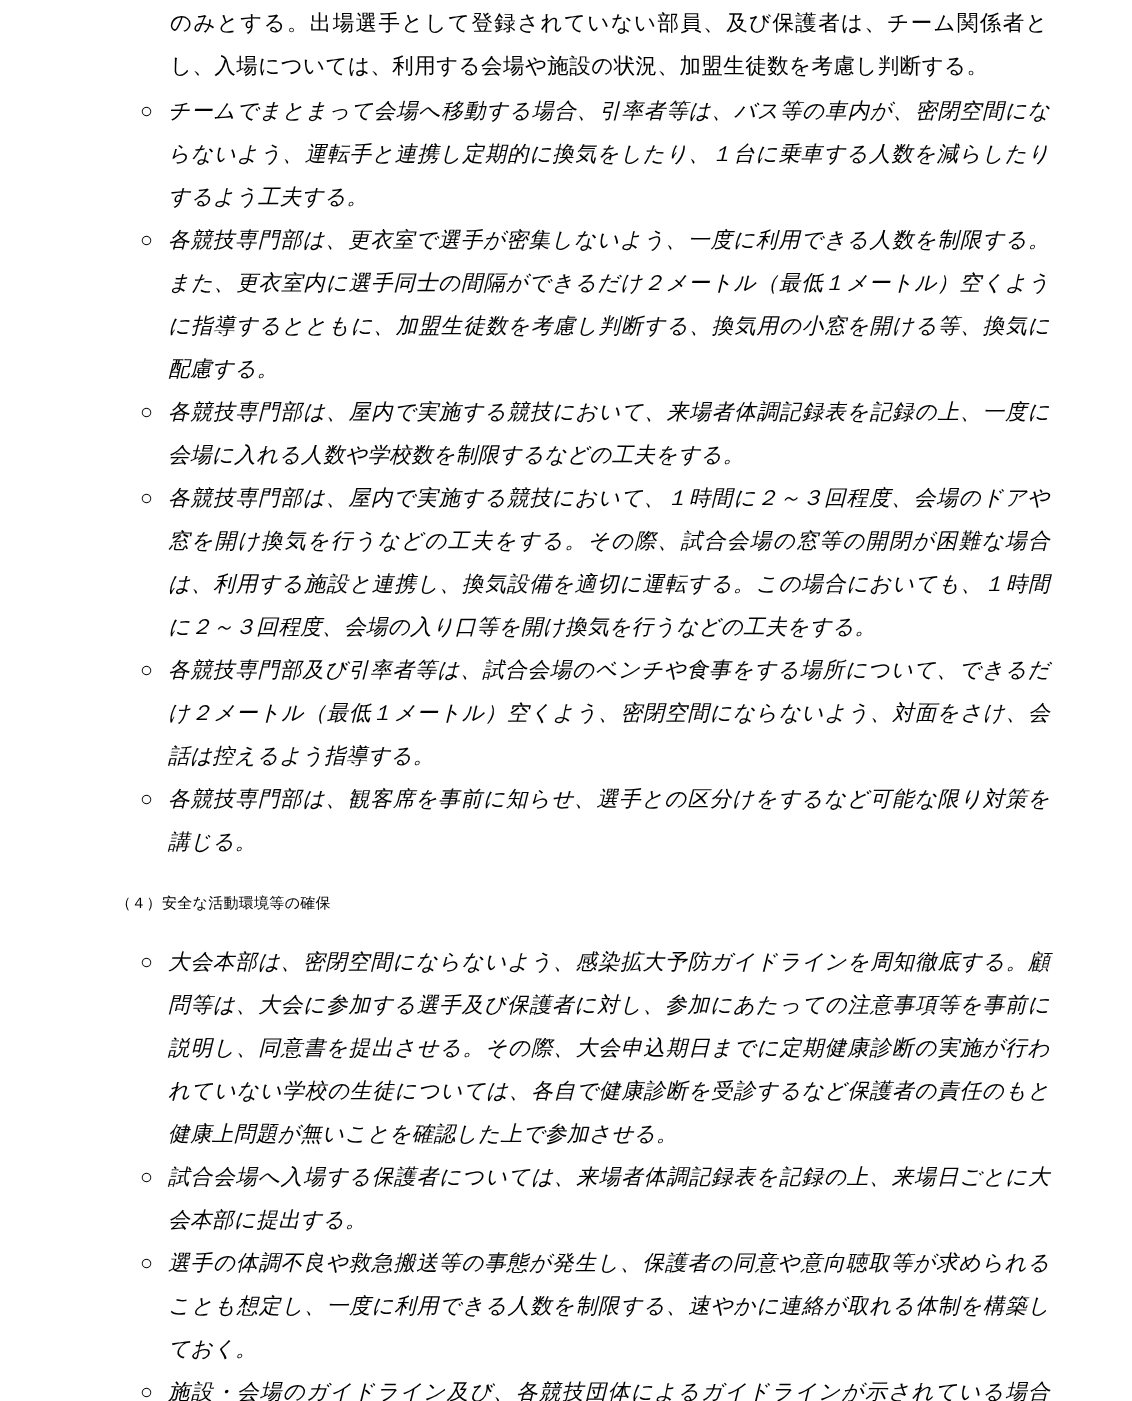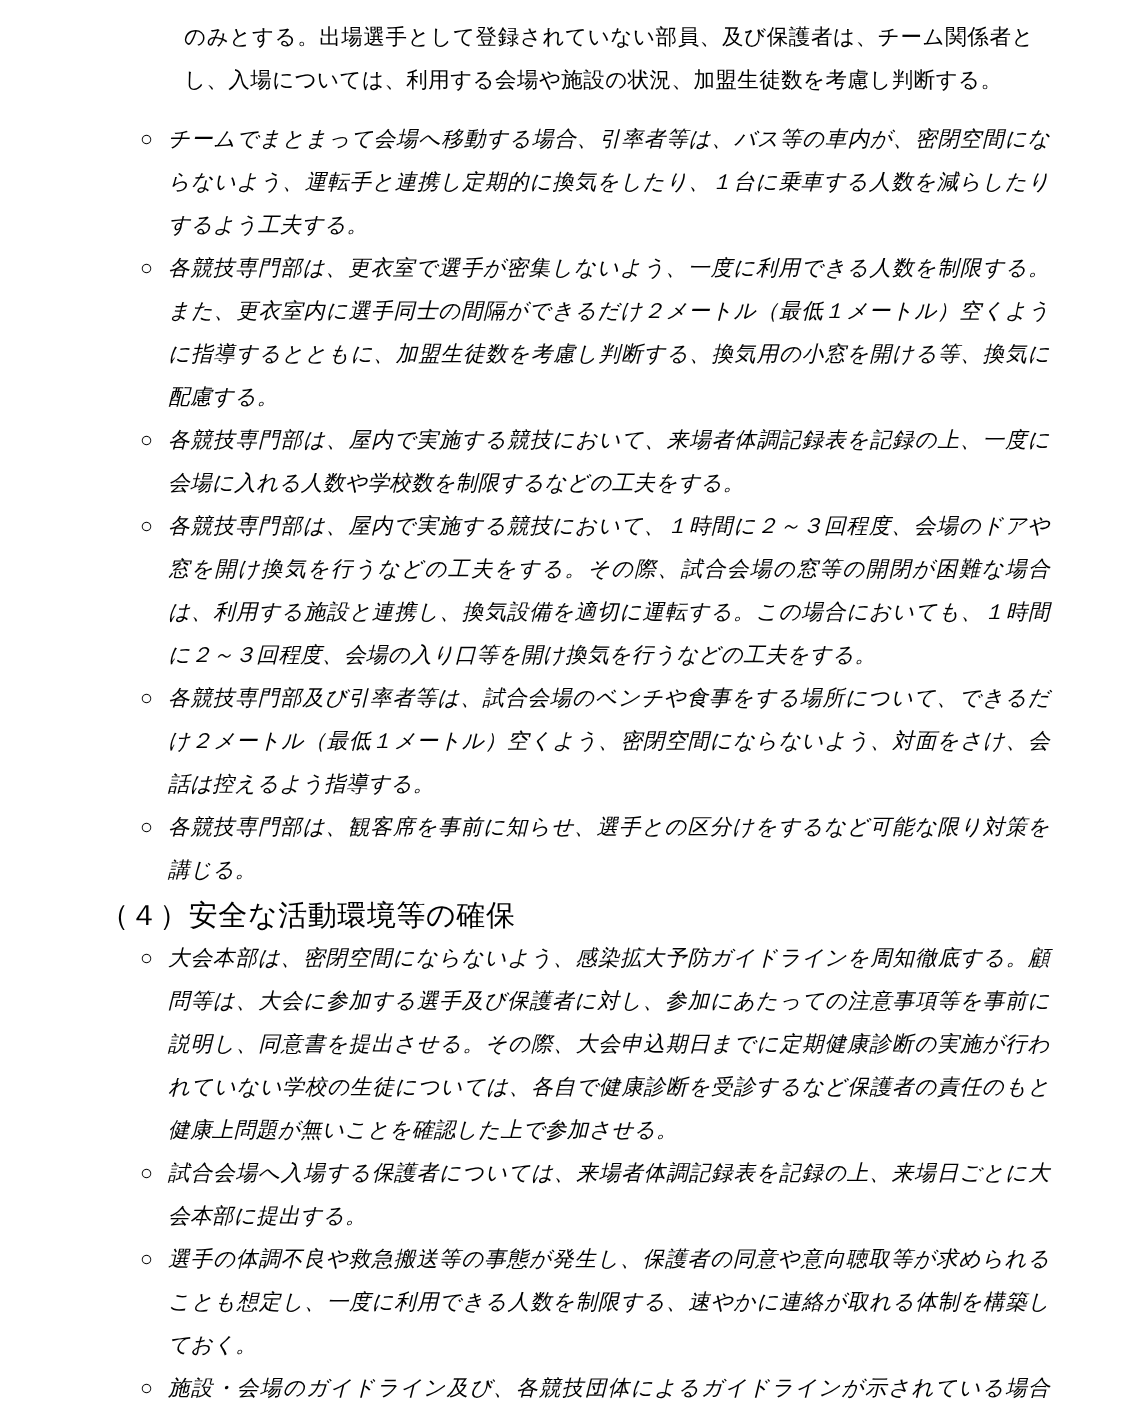--- a/index.html
+++ b/index.html
@@ -18,21 +18,21 @@
     min-height: 1401px;
     box-sizing: border-box;
     padding: 0px 82px 0px 100px;
     position: relative;
   }
   .para {
     font-size: 21.5px;
     line-height: 43px;
     text-align: justify;
     text-justify: inter-ideograph;
-    margin: 16px;
+    margin: 2px;
     letter-spacing: 0.02em;
   }
   
   .cont {
     padding-left: 68px;
     text-indent: 0;
   }
   
   .bullet-item {
     display: flex;
@@ -50,23 +50,23 @@
   .bullet-body {
     flex: 1 1 auto;
     font-size: 21.5px;
     line-height: 43px;
     text-align: justify;
     text-justify: inter-ideograph;
     letter-spacing: 0.02em;
     font-style: italic;
   }
   .section-heading {
-    font-size: 29px;
+    font-size: 15px;
     line-height: 43px;
-    margin: 0;
+    margin: 16px;
     padding-left: 0px;
     letter-spacing: 0.02em;
   }
   .spacer-small { height: 2px; }
 </style>
 </head>
 <body>
 
 <div class="page">
 

